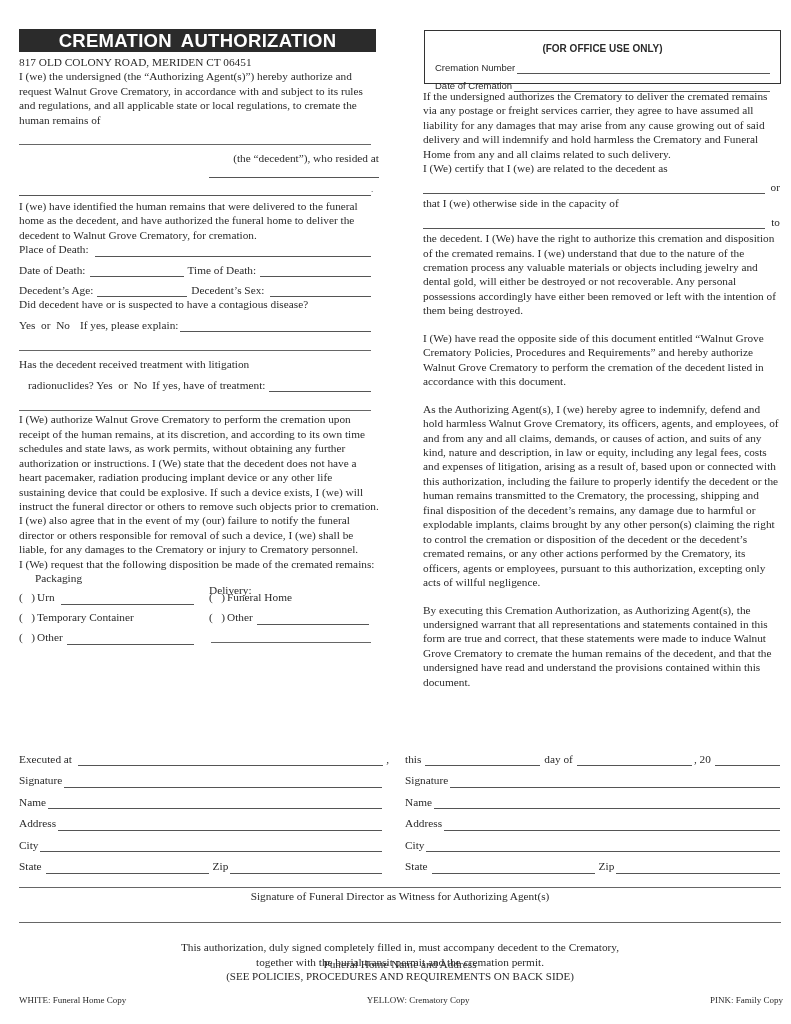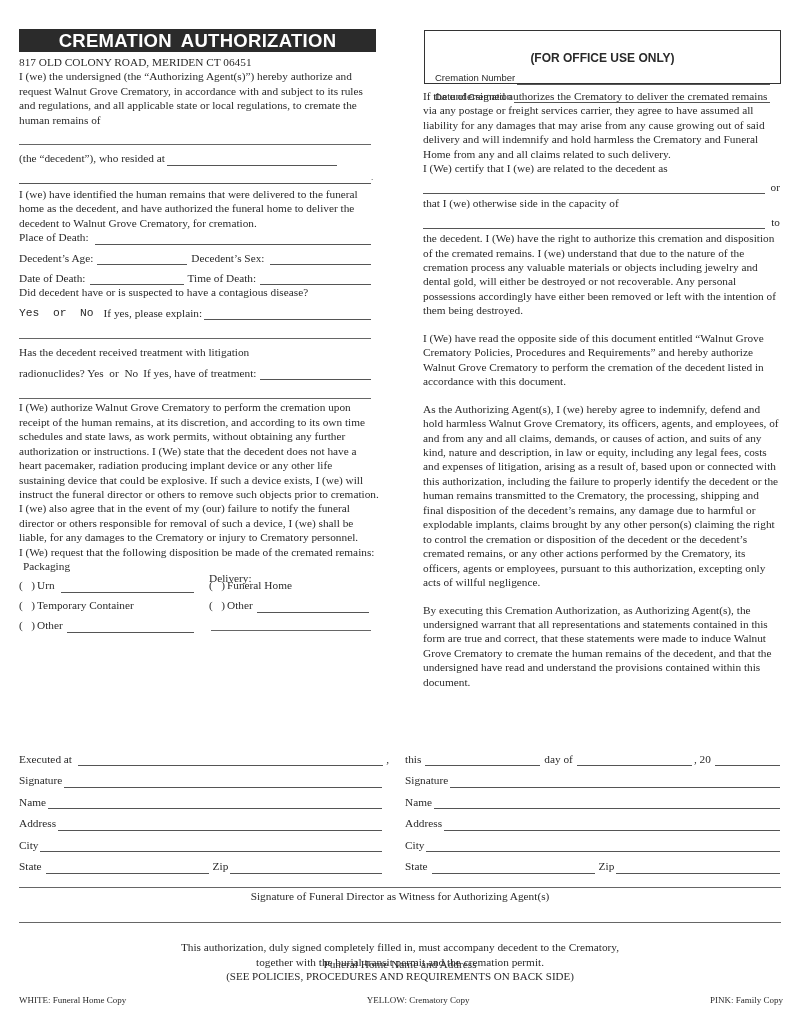--- a/index.html
+++ b/index.html
@@ -22,21 +22,21 @@
     display: inline-block; border-bottom: 1px solid #555; height: 11px; vertical-align: baseline;
   }
   .row { display: flex; align-items: flex-end; white-space: nowrap; }
   .row .fill { flex: 1; border-bottom: 1px solid #555; height: 11px; margin-left: 2px; }
   .full-line { border-bottom: 1px solid #666; height: 0; }
   .office-box {
     left: 424px; top: 30px; width: 355px; height: 52px;
     border: 1.5px solid #333;
     font-family: "Liberation Sans", "DejaVu Sans", sans-serif; font-size: 9.5px;
   }
-  .office-box .hdr { text-align: center; font-weight: bold; font-size: 12px; margin-top: 20px; }
+  .office-box .hdr { text-align: center; font-weight: bold; font-size: 10px; margin-top: 12px; }
   .office-box .row { padding: 0 10px; margin-top: 6px; }
   p { margin: 0; }
   .check { display: inline-block; width: 18px; }
   .center { text-align: center; }
   .copy-row { left: 19px; width: 764px; top: 995px; font-size: 9px; display: flex; justify-content: space-between; }
 </style>
 </head>
 <body>
 
 <div class="abs title-bar">CREMATION AUTHORIZATION</div>
@@ -51,64 +51,64 @@
     <span>Date of Cremation</span>
     <span class="fill"></span>
   </div>
 </div>
 
 <div class="abs col-left" style="top:55px;">
   <p>817 OLD COLONY ROAD, MERIDEN CT 06451</p>
   <p>I (we) the undersigned (the “Authorizing Agent(s)”) hereby authorize and request Walnut Grove Crematory, in accordance with and subject to its rules and regulations, and all applicable state or local regulations, to cremate the human remains of</p>
   <div style="height:17px;"></div>
   <div class="full-line" style="width:352px;"></div>
-  <div class="row" style="margin-top:6px;">
+  <div class="row" style="margin-top:6px;flex-direction:column;">
     <span>(the “decedent”), who resided at</span>
     <span class="line" style="width:170px; margin-left:2px;"></span>
   </div>
   <div class="row" style="margin-top:6px;">
     <span class="fill" style="margin-left:0; max-width:352px;"></span>
       <span style="font-size:9px;">.</span>
   </div>
   <p style="margin-top:3px;">I (we) have identified the human remains that were delivered to the funeral home as the decedent, and have authorized the funeral home to deliver the decedent to Walnut Grove Crematory, for cremation.</p>
   <div class="row">
     <span>Place of Death:</span>
     <span class="fill" style="margin-left:6px; margin-right:8px;"></span>
+  </div>
+  <div class="row" style="margin-top:6px;">
+    <span>Date of Death:</span>
+    <span class="line" style="width:94px; margin:0 4px;"></span>
+    <span>Time of Death:</span>
+    <span class="fill" style="margin-left:4px; margin-right:8px;"></span>
   </div>
   <div class="row" style="margin-top:6px;">
     <span>Decedent’s Age:</span>
     <span class="line" style="width:90px; margin:0 4px;"></span>
     <span>Decedent’s Sex:</span>
     <span class="fill" style="margin-left:6px; margin-right:8px;"></span>
   </div>
-  <div class="row" style="margin-top:6px;">
-    <span>Date of Death:</span>
-    <span class="line" style="width:94px; margin:0 4px;"></span>
-    <span>Time of Death:</span>
-    <span class="fill" style="margin-left:4px; margin-right:8px;"></span>
-  </div>
   <p>Did decedent have or is suspected to have a contagious disease?</p>
   <div class="row" style="margin-top:6px;">
-    <span style="white-space:pre; margin-right:10px;font-family:Liberation Mono, monospace;">Yes  or  No</span>
+    <span style="white-space:pre; margin-right:10px;">Yes  or  No</span>
     <span>If yes, please explain:</span>
     <span class="fill" style="margin-right:8px;"></span>
   </div>
   <div class="full-line" style="width:352px; margin-top:18px;"></div>
   <p style="margin-top:6px;">Has the decedent received treatment with litigation</p>
-  <div class="row" style="margin-top:6px;">
+  <div class="row" style="margin-top:6px;margin-left:9px;">
     <span style="white-space:pre; margin-right:5px;">radionuclides? Yes  or  No</span>
     <span>If yes, have of treatment:</span>
     <span class="fill" style="margin-left:4px; margin-right:8px;"></span>
   </div>
   <div class="full-line" style="width:352px; margin-top:18px;"></div>
   <p style="margin-top:1px;">I (We) authorize Walnut Grove Crematory to perform the cremation upon receipt of the human remains, at its discretion, and according to its own time schedules and state laws, as work permits, without obtaining any further authorization or instructions. I (We) state that the decedent does not have a heart pacemaker, radiation producing implant device or any other life sustaining device that could be explosive. If such a device exists, I (we) will instruct the funeral director or others to remove such objects prior to cremation. I (we) also agree that in the event of my (our) failure to notify the funeral director or others responsible for removal of such a device, I (we) shall be liable, for any damages to the Crematory or injury to Crematory personnel.</p>
   <p>I (We) request that the following disposition be made of the cremated remains:</p>
 
   <div style="position:relative; height:72px;">
-    <div class="abs" style="left:4px; top:0;">Packaging</div>
+    <div class="abs" style="left:16px; top:0;">Packaging</div>
     <div class="abs" style="left:190px; top:12px;">Delivery:</div>
 
     <div class="abs row" style="left:0; top:19px; width:175px;">
       <span class="check" style="white-space:pre;">(   )</span>
       <span>Urn</span>
       <span class="fill" style="margin-left:6px;"></span>
     </div>
     <div class="abs row" style="left:0; top:39px;">
       <span class="check" style="white-space:pre;">(   )</span>
       <span>Temporary Container</span>

